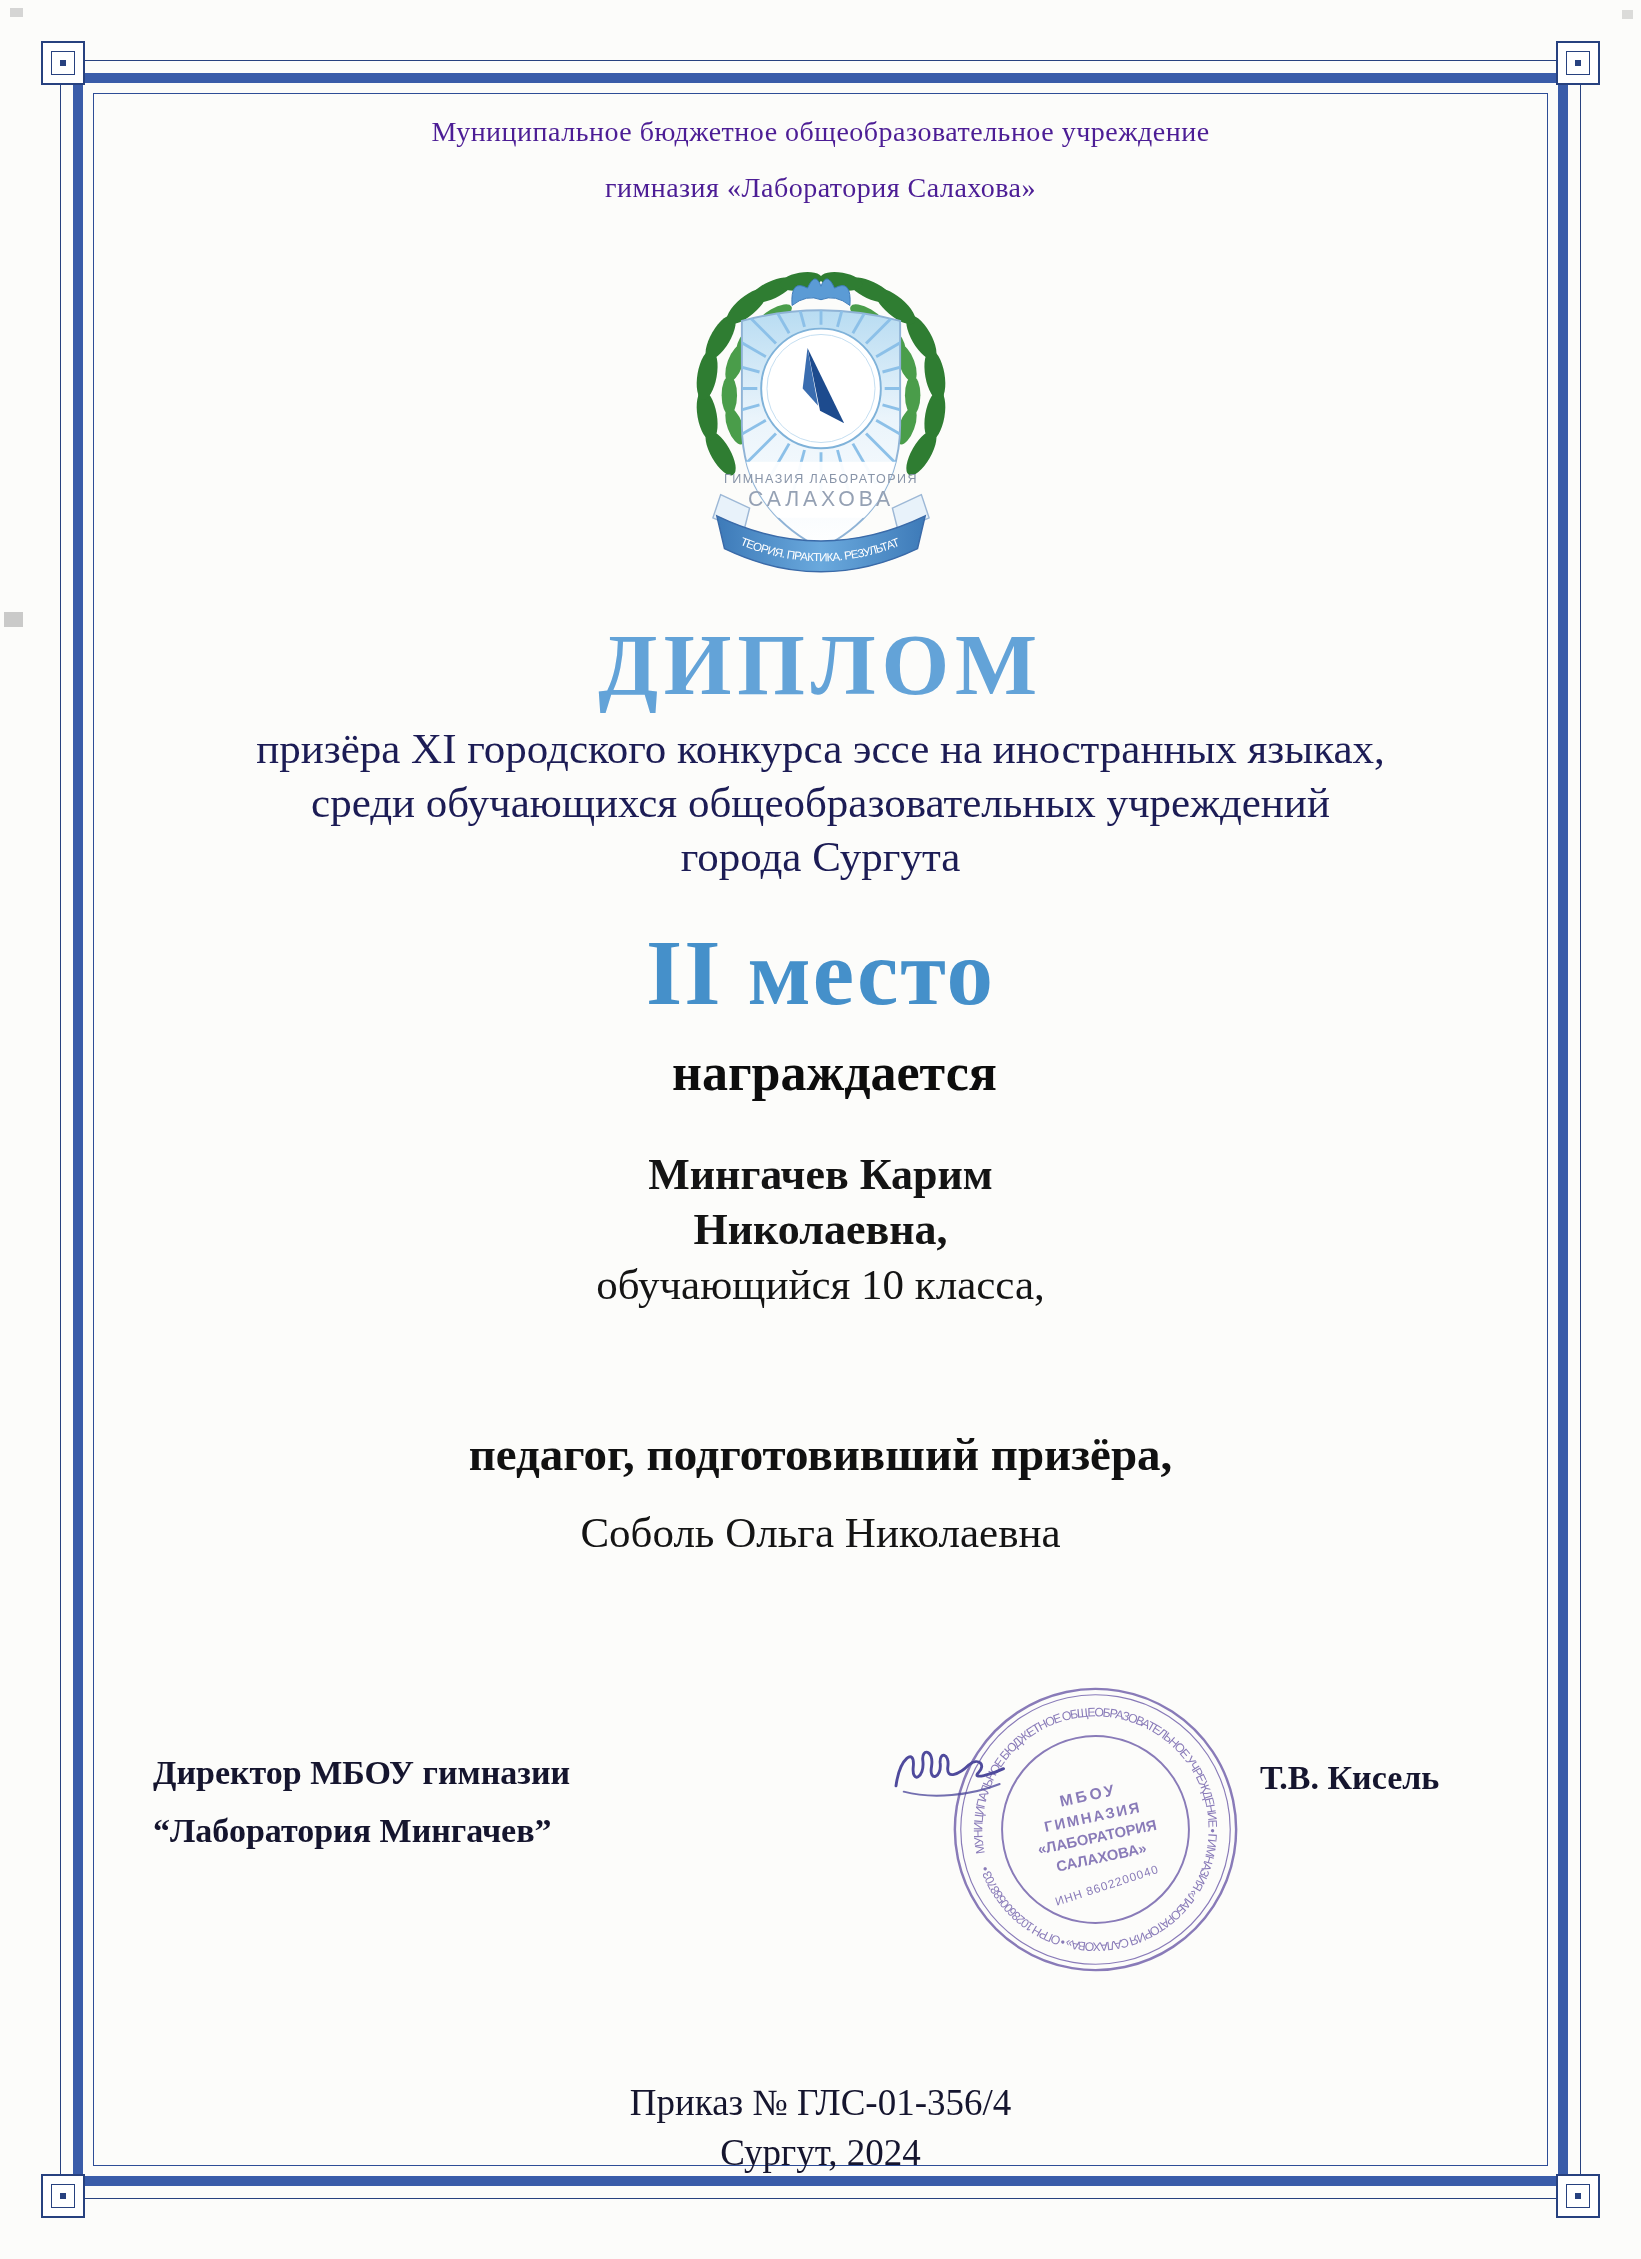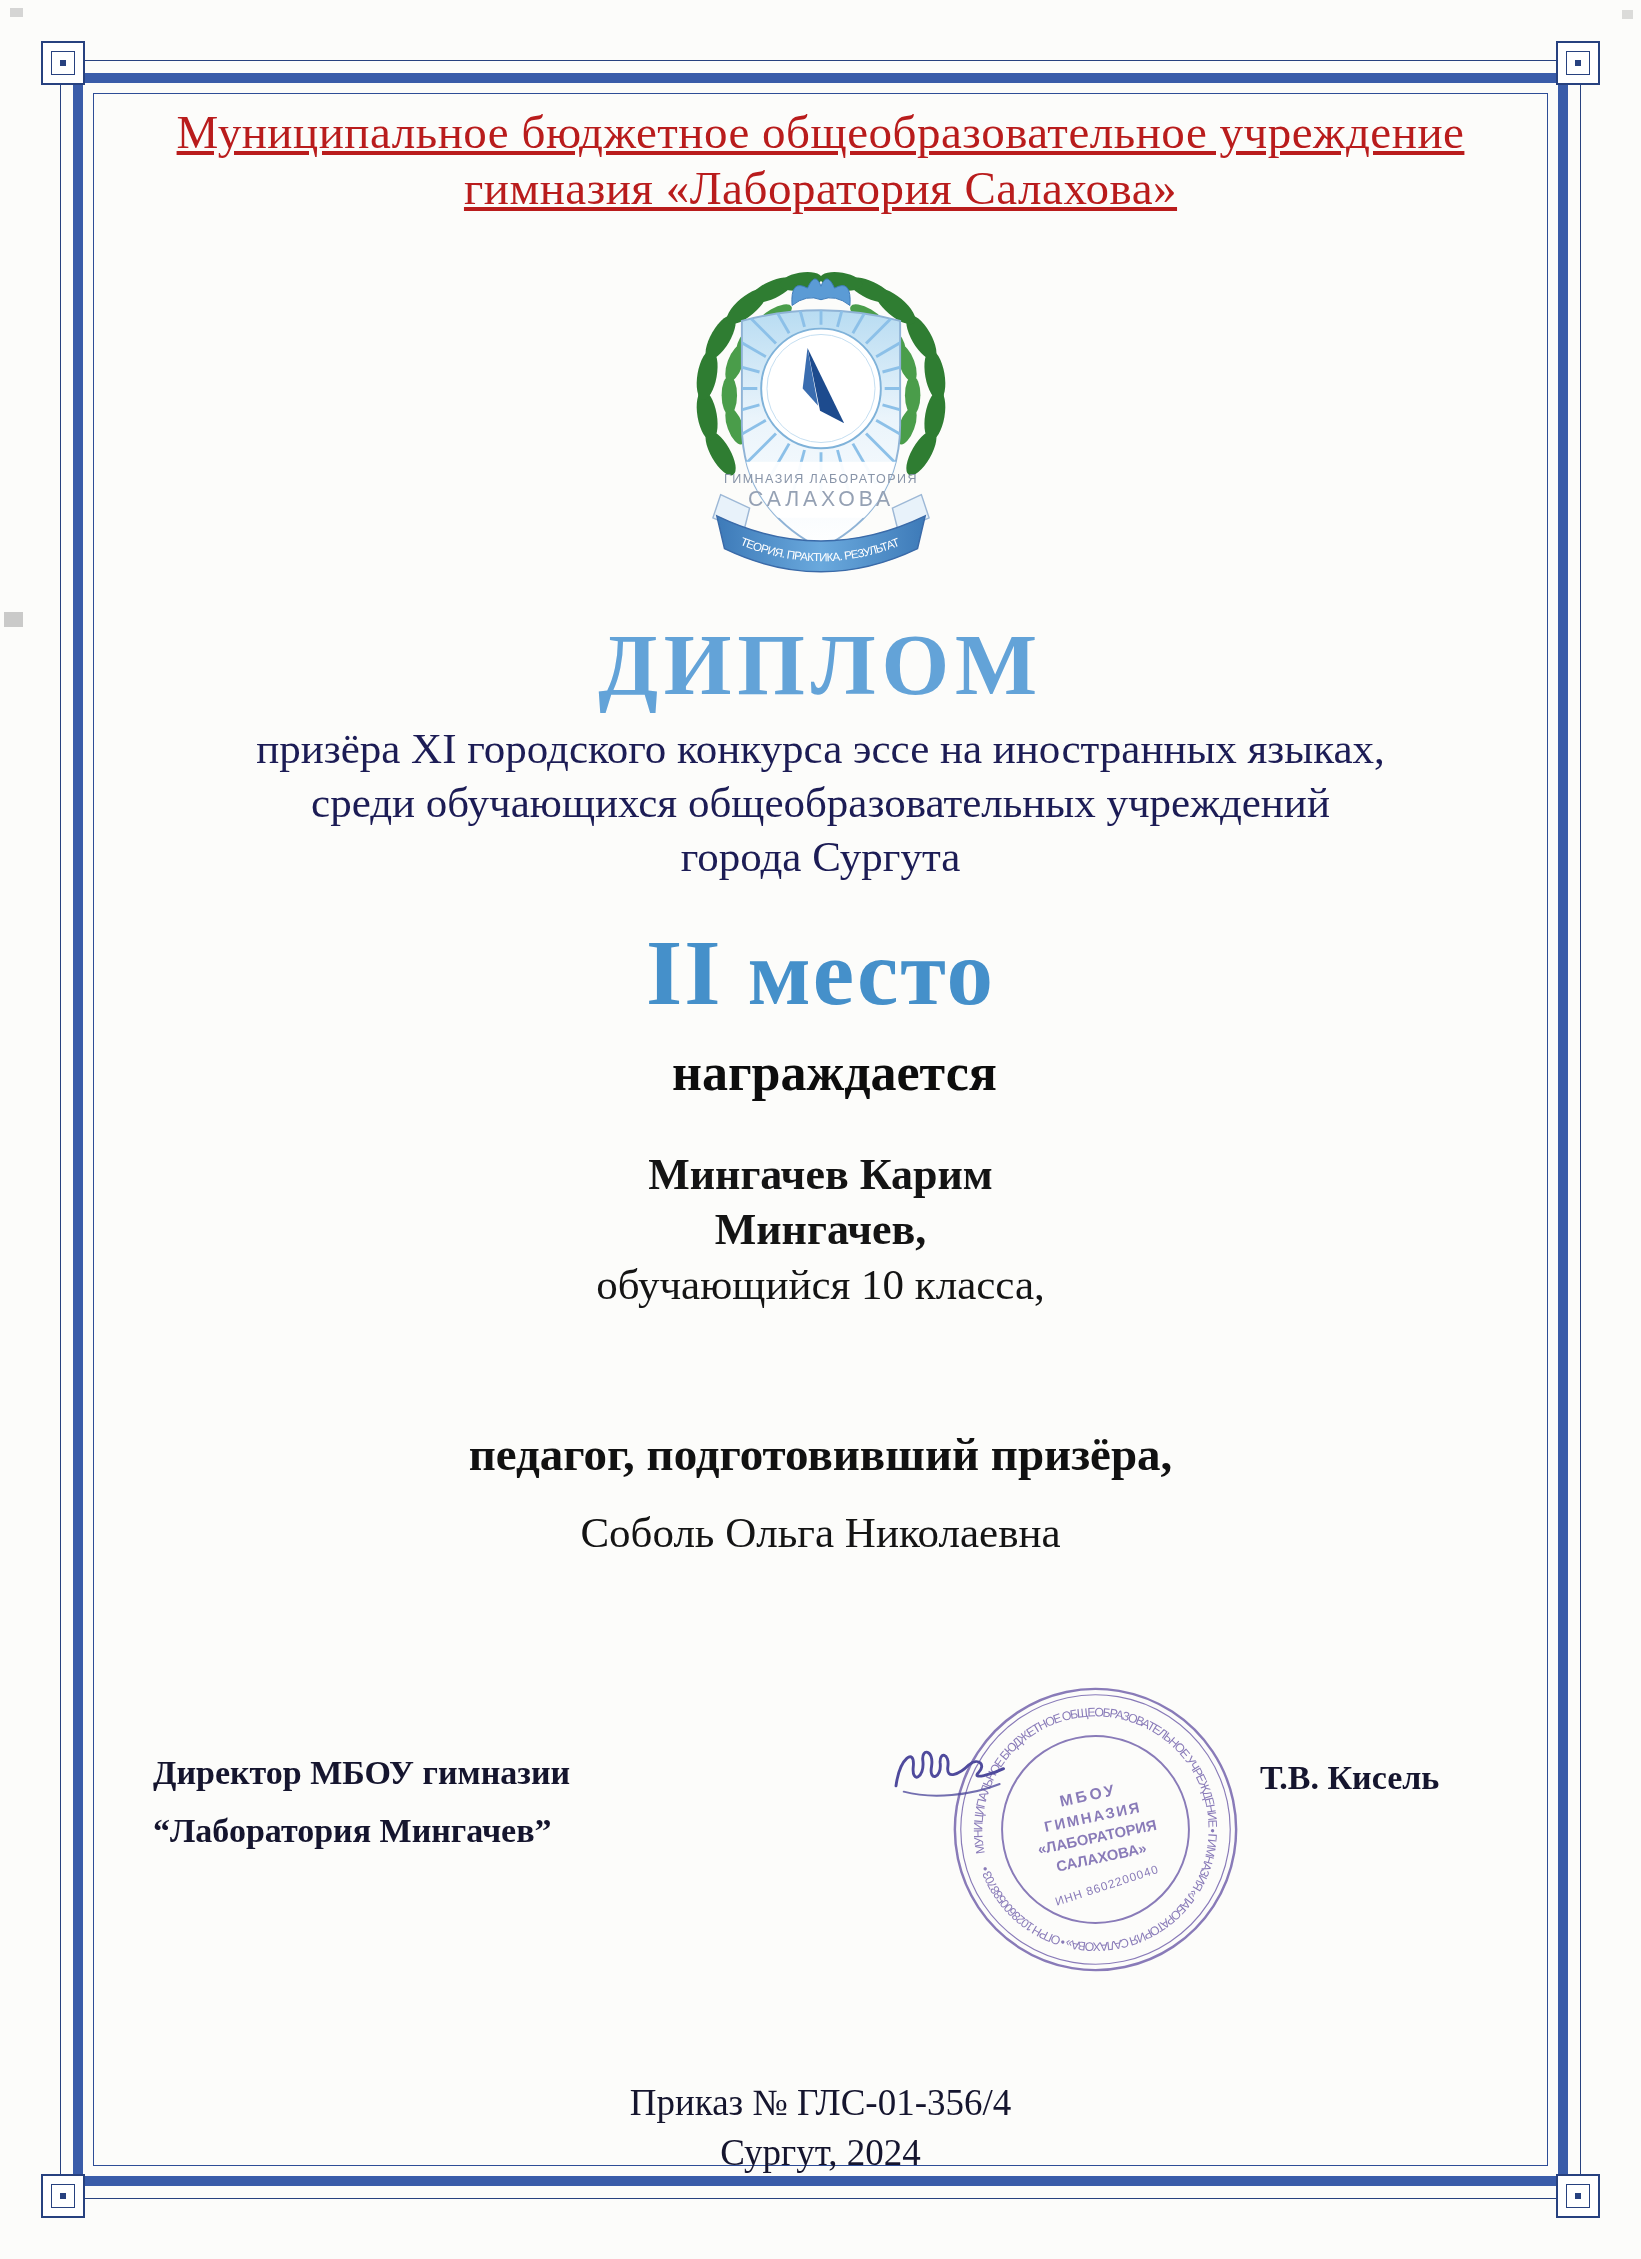--- a/index.html
+++ b/index.html
@@ -31,21 +31,21 @@
     width:5.8px; height:5.8px; background:#27417f;
   }
   .corner.tl { top:41px; left:41px; }
   .corner.tr { top:41px; right:41px; }
   .corner.bl { bottom:41px; left:41px; }
   .corner.br { bottom:41px; right:41px; }
 
   .artifact { background:#8d8d8d; }
 
   
-  .org { top:104px; font-size:47px; line-height:56px; color:#b91c1c; letter-spacing:0.5px;text-decoration:underline; }
+  .org { top:104px; font-size:28px; line-height:56px; color:#4c1d95; letter-spacing:0.5px; }
   .emblem-wrap { top:236px; left:calc(50% - 193px); width:386px; height:359px; }
   .title { top:614px; font-size:87px; font-weight:700; color:#63a3d8; letter-spacing:5.8px; }
   .subtitle { top:722px; font-size:43px; line-height:54px; color:#1c1c55; }
   .place { top:919px; font-size:93px; font-weight:700; color:#4590ca; letter-spacing:1.9px; }
   .awarded { top:1043px; font-size:52px; font-weight:700; color:#0d0d0d;padding-left:28px; }
   .recipient { top:1147px; font-size:44px; line-height:55px; color:#141414; }
   .recipient .bold { font-weight:700; }
   .recipient .plain { font-size:43px; }
   .teacher-label { top:1427px; font-size:47px; font-weight:700; color:#111; }
   .teacher-name { top:1508px; font-size:43px; color:#141414; }
@@ -194,21 +194,21 @@
   <div>среди обучающихся общеобразовательных учреждений</div>
   <div>города Сургута</div>
 </div>
 
 <div class="abs center place">II место</div>
 
 <div class="abs center awarded">награждается</div>
 
 <div class="abs center recipient">
   <div class="bold">Мингачев Карим</div>
-  <div class="bold">Мингачев,</div>
+  <div class="bold">Николаевна,</div>
   <div class="plain">обучающийся 10 класса,</div>
 </div>
 
 <div class="abs center teacher-label">педагог, подготовивший призёра,</div>
 <div class="abs center teacher-name">Соболь Ольга Николаевна</div>
 
 <div class="abs director-block">
   <div>Директор МБОУ гимназии</div>
   <div>“Лаборатория Мингачев”</div>
 </div>

